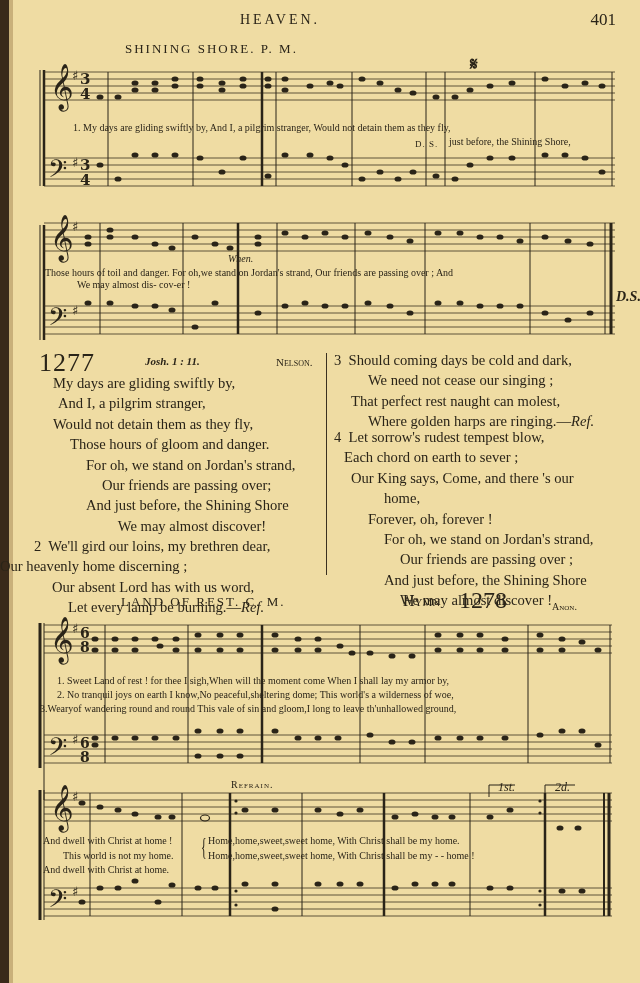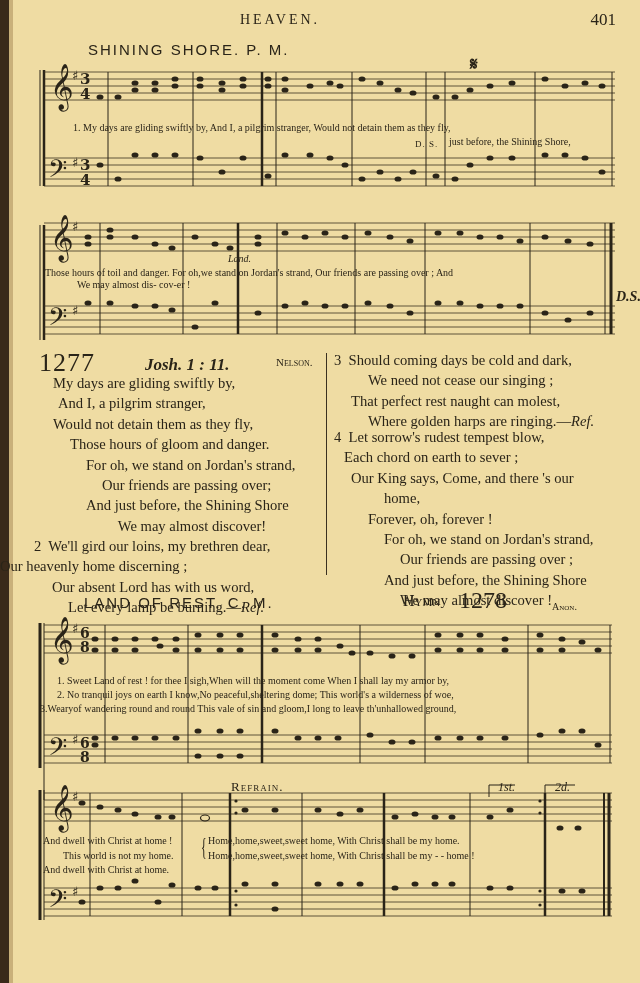--- a/index.html
+++ b/index.html
@@ -7,21 +7,21 @@
     width:640px; height:983px; overflow:hidden; position:relative;
     background:#efdca3;
     font-family:"Liberation Serif","DejaVu Serif",serif;
     color:#2a2418;
   }
   .page-edge { position:absolute; left:0; top:0; width:9px; height:983px; background:#3a2a1a; }
   .page-edge2 { position:absolute; left:9px; top:0; width:4px; height:983px; background:#c9b07a; }
   .abs { position:absolute; white-space:nowrap; }
   .running-head { left:0; width:560px; top:12px; text-align:center; font-size:14px; letter-spacing:3px; }
   .page-num { right:24px; top:10px; font-size:17px; }
-  .tune-title { font-family:Liberation Sans, sans-serif; font-size:15px; letter-spacing:2px; }
+  .tune-title { font-family:Liberation Serif, serif; font-size:13px; letter-spacing:2px;margin-left:37px; }
   .lyric { font-size:10px; }
   .small { font-size:10px; letter-spacing:0.5px; }
   .ital { font-style:italic; }
   .hymn-num { font-size:26px; letter-spacing:1px; }
   .verse { font-size:14.6px; line-height:20.4px; }
   .verse div { white-space:nowrap; }
   .col-rule { position:absolute; left:326px; top:353px; width:1px; height:222px; background:#3a3020; }
   svg.staff { position:absolute; left:0; top:0; }
   .sc { font-variant:small-caps; }
 </style>
@@ -417,27 +417,27 @@
   <g stroke="#2a2418" stroke-width="1" fill="none">
     <path d="M489 797 V785 H515"></path>
     <path d="M545 797 V785 H575"></path>
   </g>
 </svg>
 
 <div class="abs lyric" style="left:73px; top:122px;">1. My days are gliding swiftly by, And I, a pilgrim stranger, Would not detain them as they fly,</div>
 <div class="abs small sc" style="left:415px; top:139px; font-size:9px; letter-spacing:1px;">D. S.</div>
 <div class="abs lyric" style="left:449px; top:136px;">just before, the Shining Shore,</div>
 
-<div class="abs ital" style="left:228px; top:253px; font-size:10px;">Land.</div>
+<div class="abs ital" style="left:228px; top:253px; font-size:10px;">When.</div>
 <div class="abs lyric" style="left:45px; top:267px;">Those hours of toil and danger. For oh,we stand on Jordan's strand, Our friends are passing over ; And</div>
 <div class="abs lyric" style="left:77px; top:279px;">We  may almost dis- cov-er !</div>
 <div class="abs ital" style="left:580px; top:289px; font-size:14px; font-weight:bold;margin-left:36px;">D.S.</div>
 
 <div class="abs hymn-num" style="left:39px; top:348px;">1277</div>
-<div class="abs ital" style="left:145px; top:355px; font-size:17px; font-weight:bold;">Josh. 1 : 11.</div>
+<div class="abs ital" style="left:145px; top:355px; font-size:11px; font-weight:bold;">Josh. 1 : 11.</div>
 <div class="abs sc" style="left:276px; top:356px; font-size:11px;">Nelson.</div>
 
 <div class="abs verse" style="left:0; top:373px; width:326px;">
   <div style="padding-left:53px;">My days are gliding swiftly by,</div>
   <div style="padding-left:58px;">And I, a pilgrim stranger,</div>
   <div style="padding-left:53px;">Would not detain them as they fly,</div>
   <div style="padding-left:70px;">Those hours of gloom and danger.</div>
   <div style="padding-left:86px;">For oh, we stand on Jordan's strand,</div>
   <div style="padding-left:102px;">Our friends are passing over;</div>
   <div style="padding-left:86px;">And just before, the Shining Shore</div>
@@ -474,21 +474,21 @@
 
 <div class="abs tune-title" style="left:84px; top:594px;">LAND OF REST.  C. M.</div>
 <div class="abs sc" style="left:403px; top:592px; font-size:16px;">Hymn</div>
 <div class="abs" style="left:459px; top:587px; font-size:24px;">1278</div>
 <div class="abs sc" style="left:552px; top:601px; font-size:10px;">Anon.</div>
 
 <div class="abs lyric" style="left:57px; top:675px;">1. Sweet Land of rest ! for thee I sigh,When will the moment come When I shall lay my armor by,</div>
 <div class="abs lyric" style="left:57px; top:689px;">2. No tranquil joys on earth I know,No peaceful,sheltering dome; This world's a wilderness of woe,</div>
 <div class="abs lyric" style="left:40px; top:703px;">3.Wearyof wandering round and round This vale of sin and gloom,I long to leave th'unhallowed ground,</div>
 
-<div class="abs sc" style="left:231px; top:779px; font-size:13px; letter-spacing:1px;">Refrain.</div>
+<div class="abs sc" style="left:231px; top:779px; font-size:10px; letter-spacing:1px;">Refrain.</div>
 <div class="abs ital" style="left:498px; top:780px; font-size:12px;">1st.</div>
 <div class="abs ital" style="left:555px; top:780px; font-size:12px;">2d.</div>
 
 <div class="abs lyric" style="left:43px; top:835px;">And dwell with Christ at home !</div>
 <div class="abs lyric" style="left:63px; top:850px;">This world is not my home.</div>
 <div class="abs lyric" style="left:43px; top:864px;">And dwell with Christ at home.</div>
 <div class="abs" style="left:201px; top:832px; font-size:26px; line-height:30px; transform:scaleX(0.45); transform-origin:left;">{</div>
 <div class="abs lyric" style="left:208px; top:835px;">Home,home,sweet,sweet home, With Christ shall be my home.</div>
 <div class="abs lyric" style="left:208px; top:850px;">Home,home,sweet,sweet home, With Christ shall be my - - home !</div>
 

